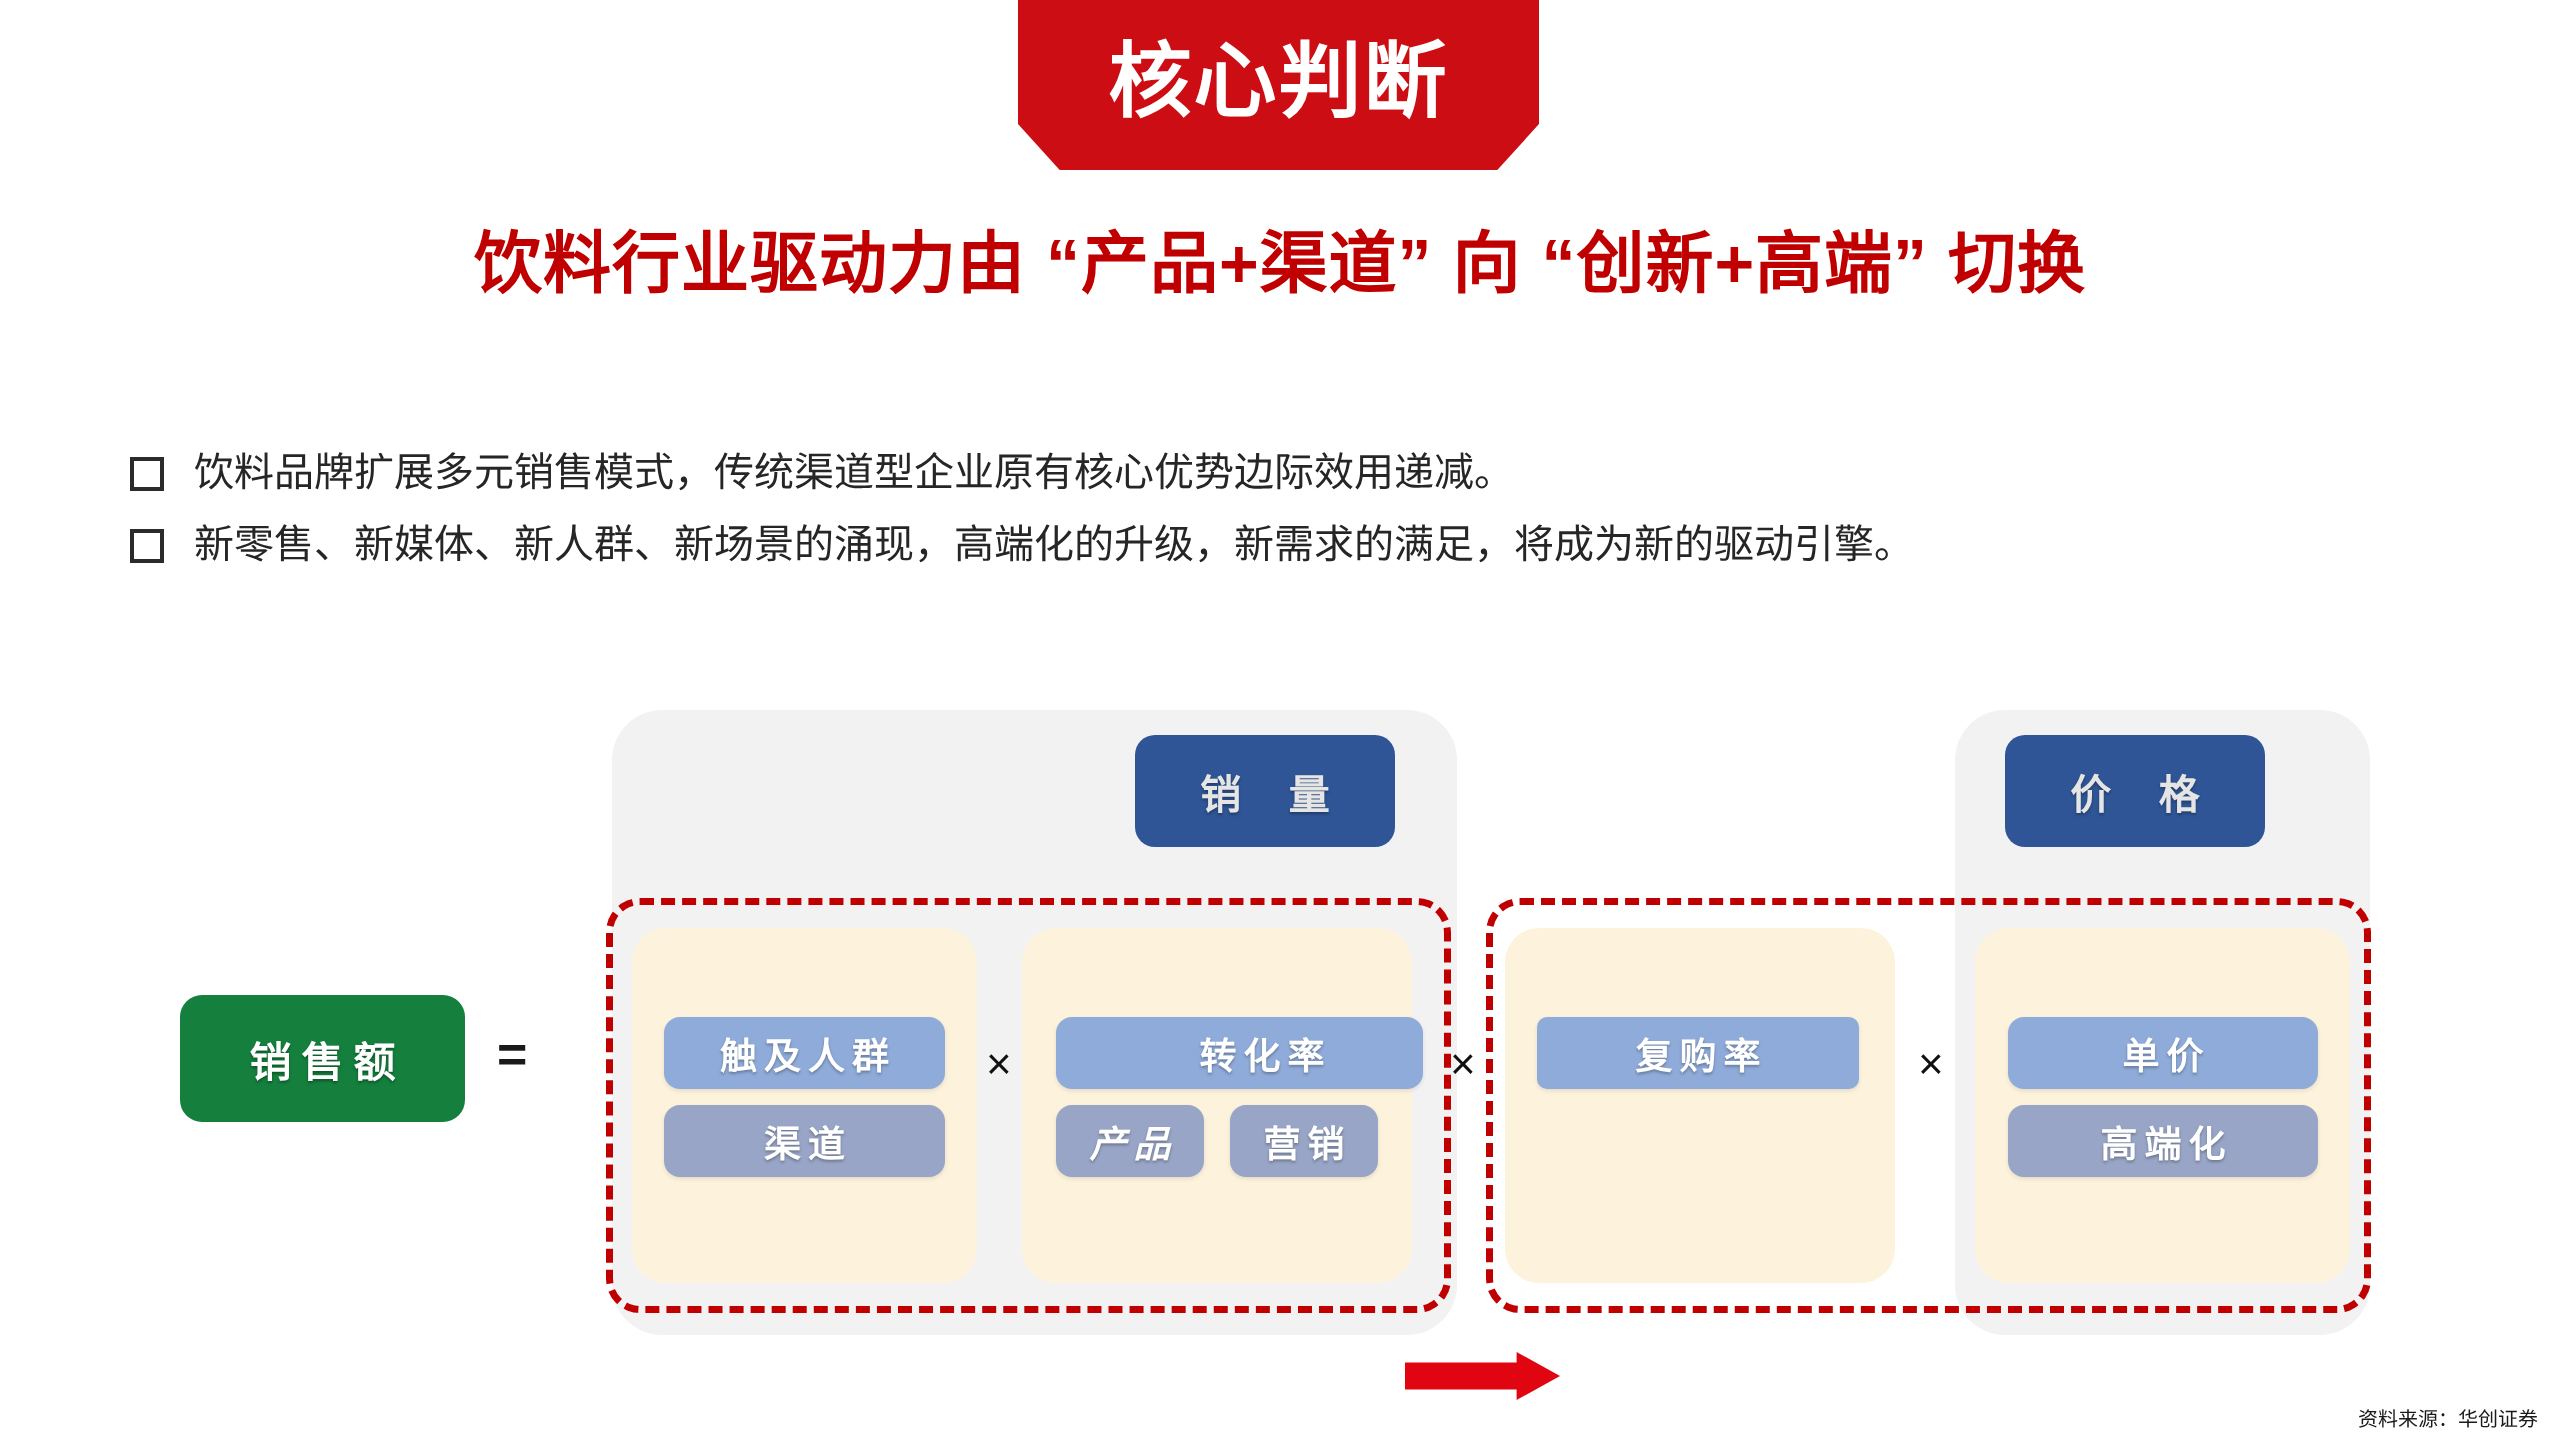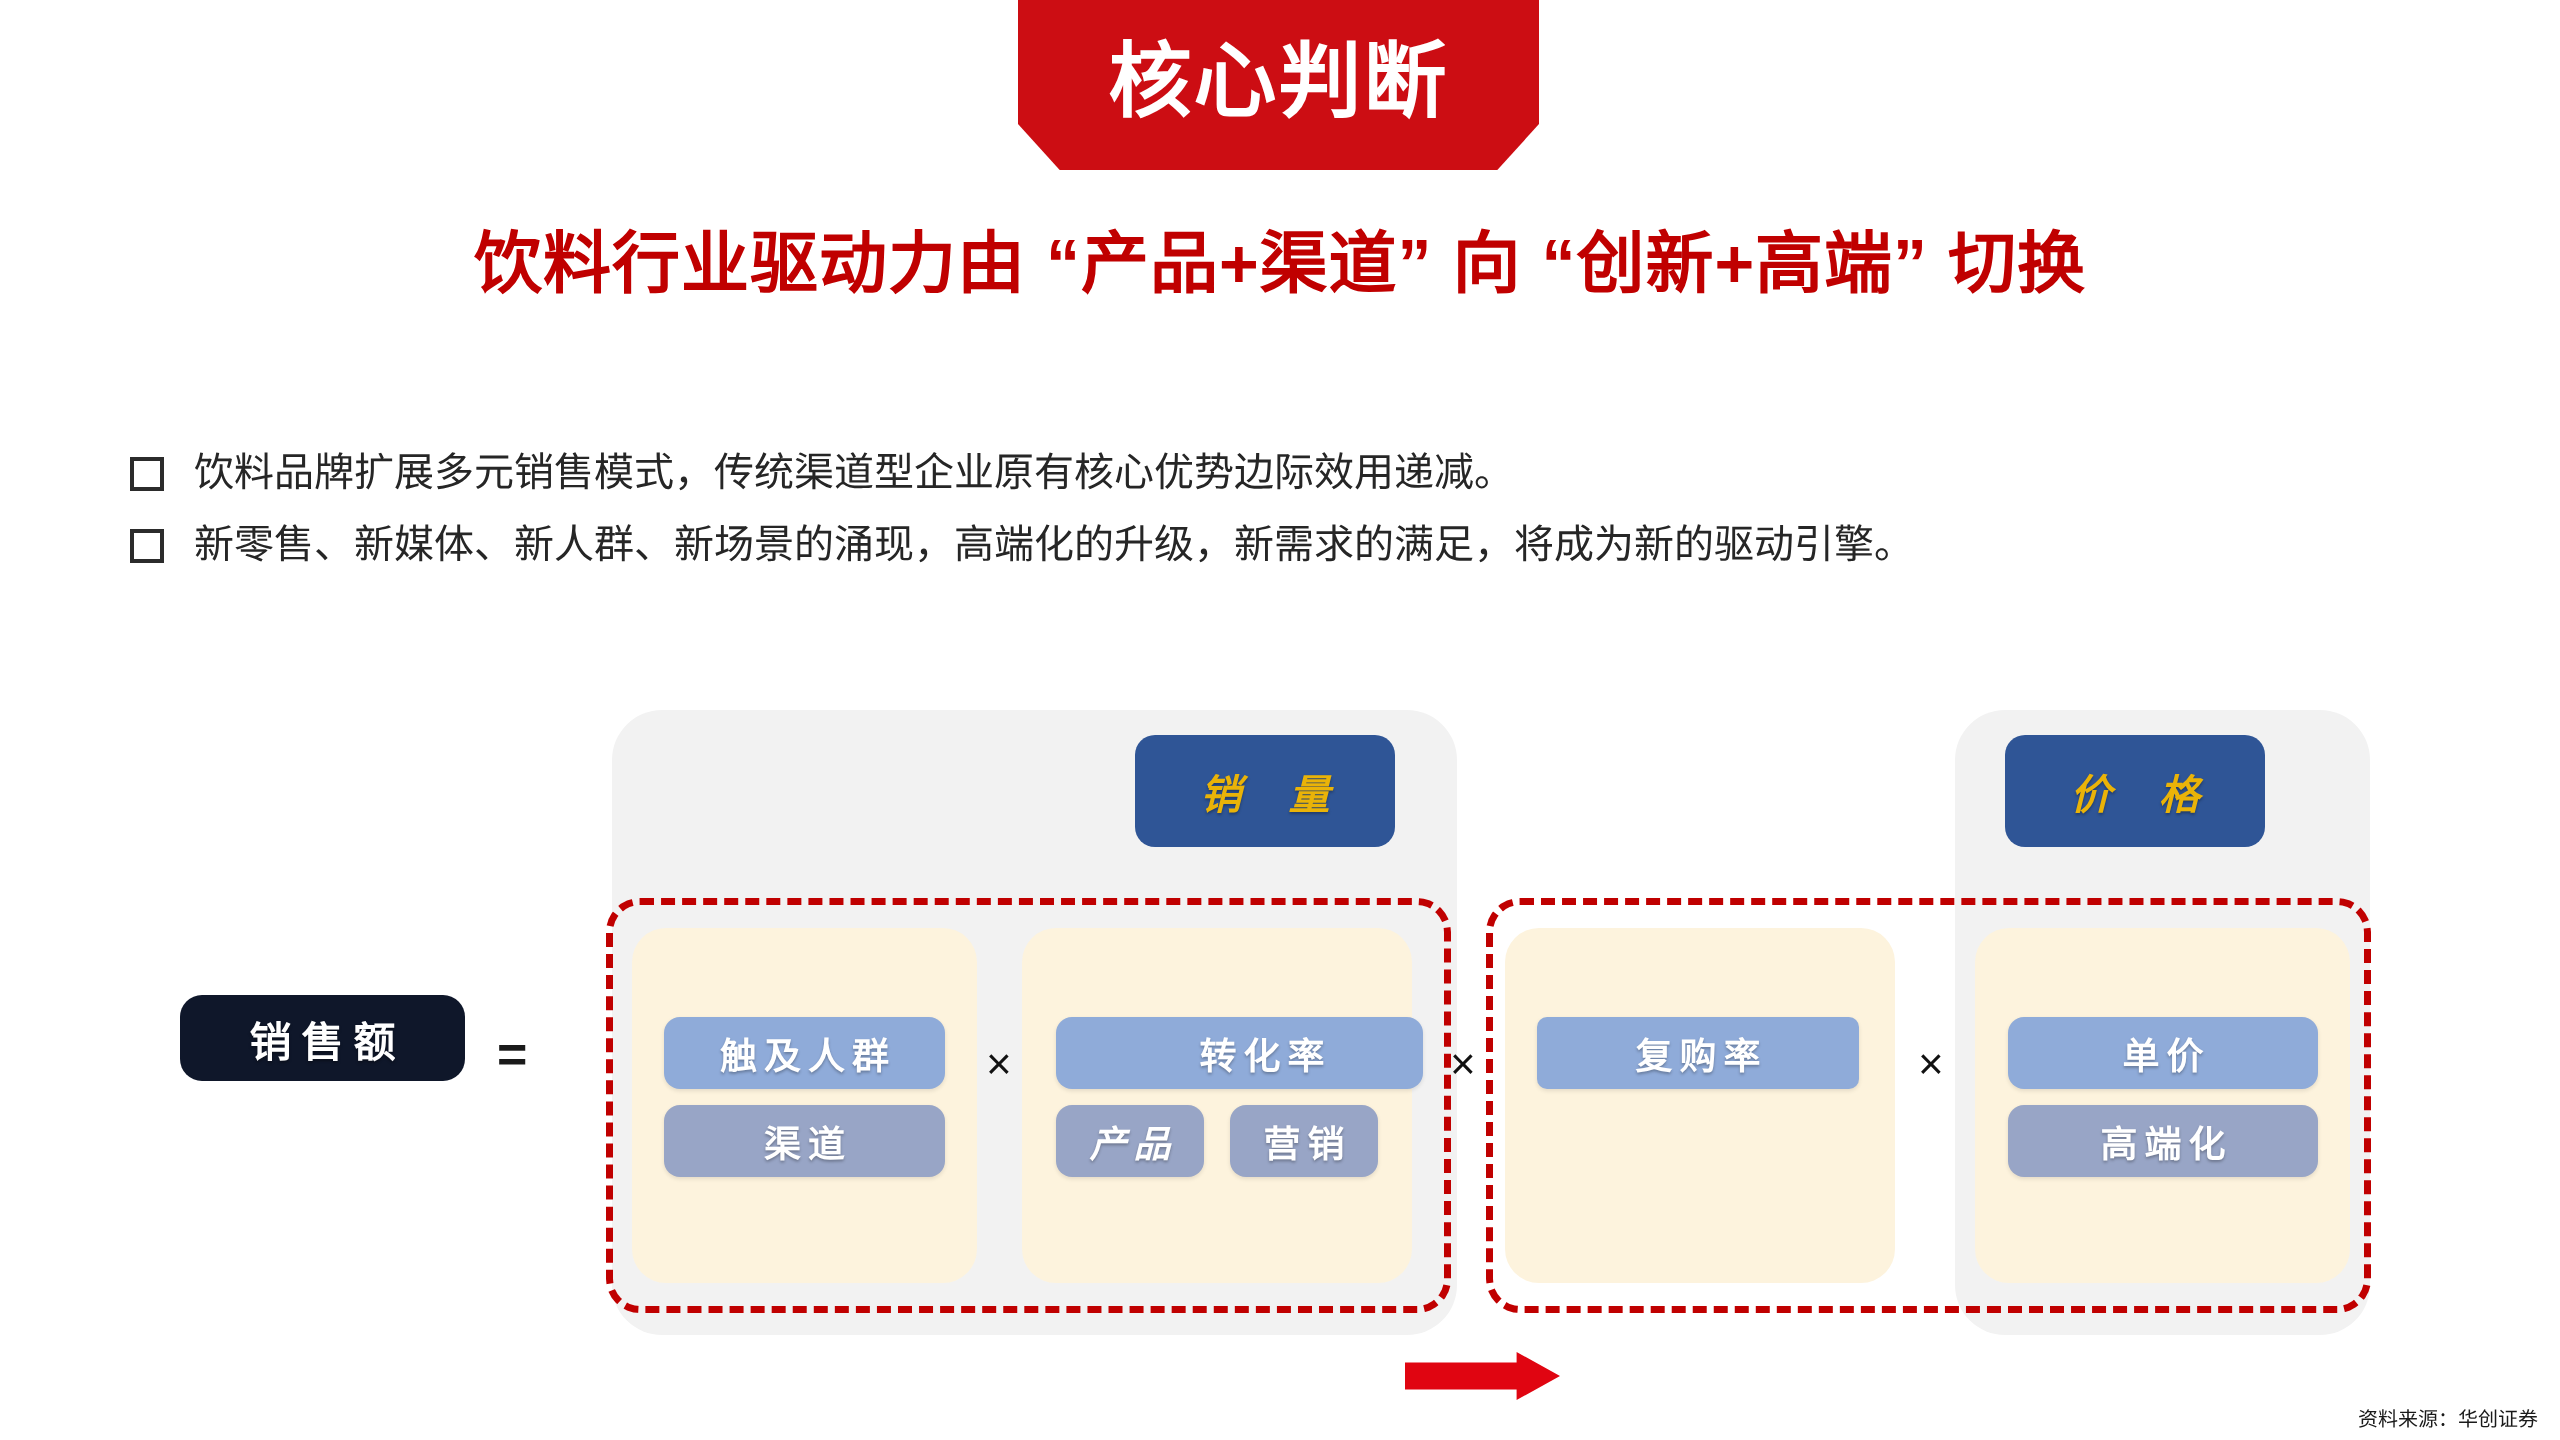--- a/index.html
+++ b/index.html
@@ -75,46 +75,45 @@
   .grey-panel{
     position:absolute;
     background:#f2f2f2;
     border-radius:50px;
   }
   #grey-panel-volume{left:612px;top:20px;width:845px;height:625px;}
   #grey-panel-price{left:1955px;top:20px;width:415px;height:625px;}
 
   
   #sales-box{
-    position:absolute;left:180px;top:305px;width:285px;height:86px;
-    background:#0f172a;border-radius:22px;
+    position:absolute;left:180px;top:305px;width:285px;height:127px;
+    background:#15803d;border-radius:22px;
     display:flex;align-items:center;justify-content:center;
   }
   #sales-box span{
     color:#ffffff;font-size:42px;font-weight:bold;letter-spacing:10px;
     text-indent:10px;
     text-shadow:0 2px 3px rgba(0,0,0,.35);
   }
 
   #equals{
     position:absolute;left:497px;top:334px;
     font-size:52px;font-weight:bold;color:#1a1a1a;
   }
 
   
   .head-pill{
     position:absolute;top:45px;height:112px;
     background:#2f5596;border-radius:20px;
     display:flex;align-items:center;justify-content:center;
   }
   .head-pill span{
-    color:#eab308;font-size:41px;font-weight:bold;letter-spacing:18px;
+    color:#e5e5e5;font-size:41px;font-weight:bold;letter-spacing:18px;
     text-indent:18px;
     text-shadow:0 2px 3px rgba(0,0,0,.3);
-    font-style:italic;
   }
   #head-volume{left:1135px;width:260px;}
   #head-price{left:2005px;width:260px;}
 
   
   .cream-panel{
     position:absolute;top:238px;height:355px;
     background:#fdf3dd;border-radius:34px;
   }
   #cream-1{left:632px;width:345px;}

